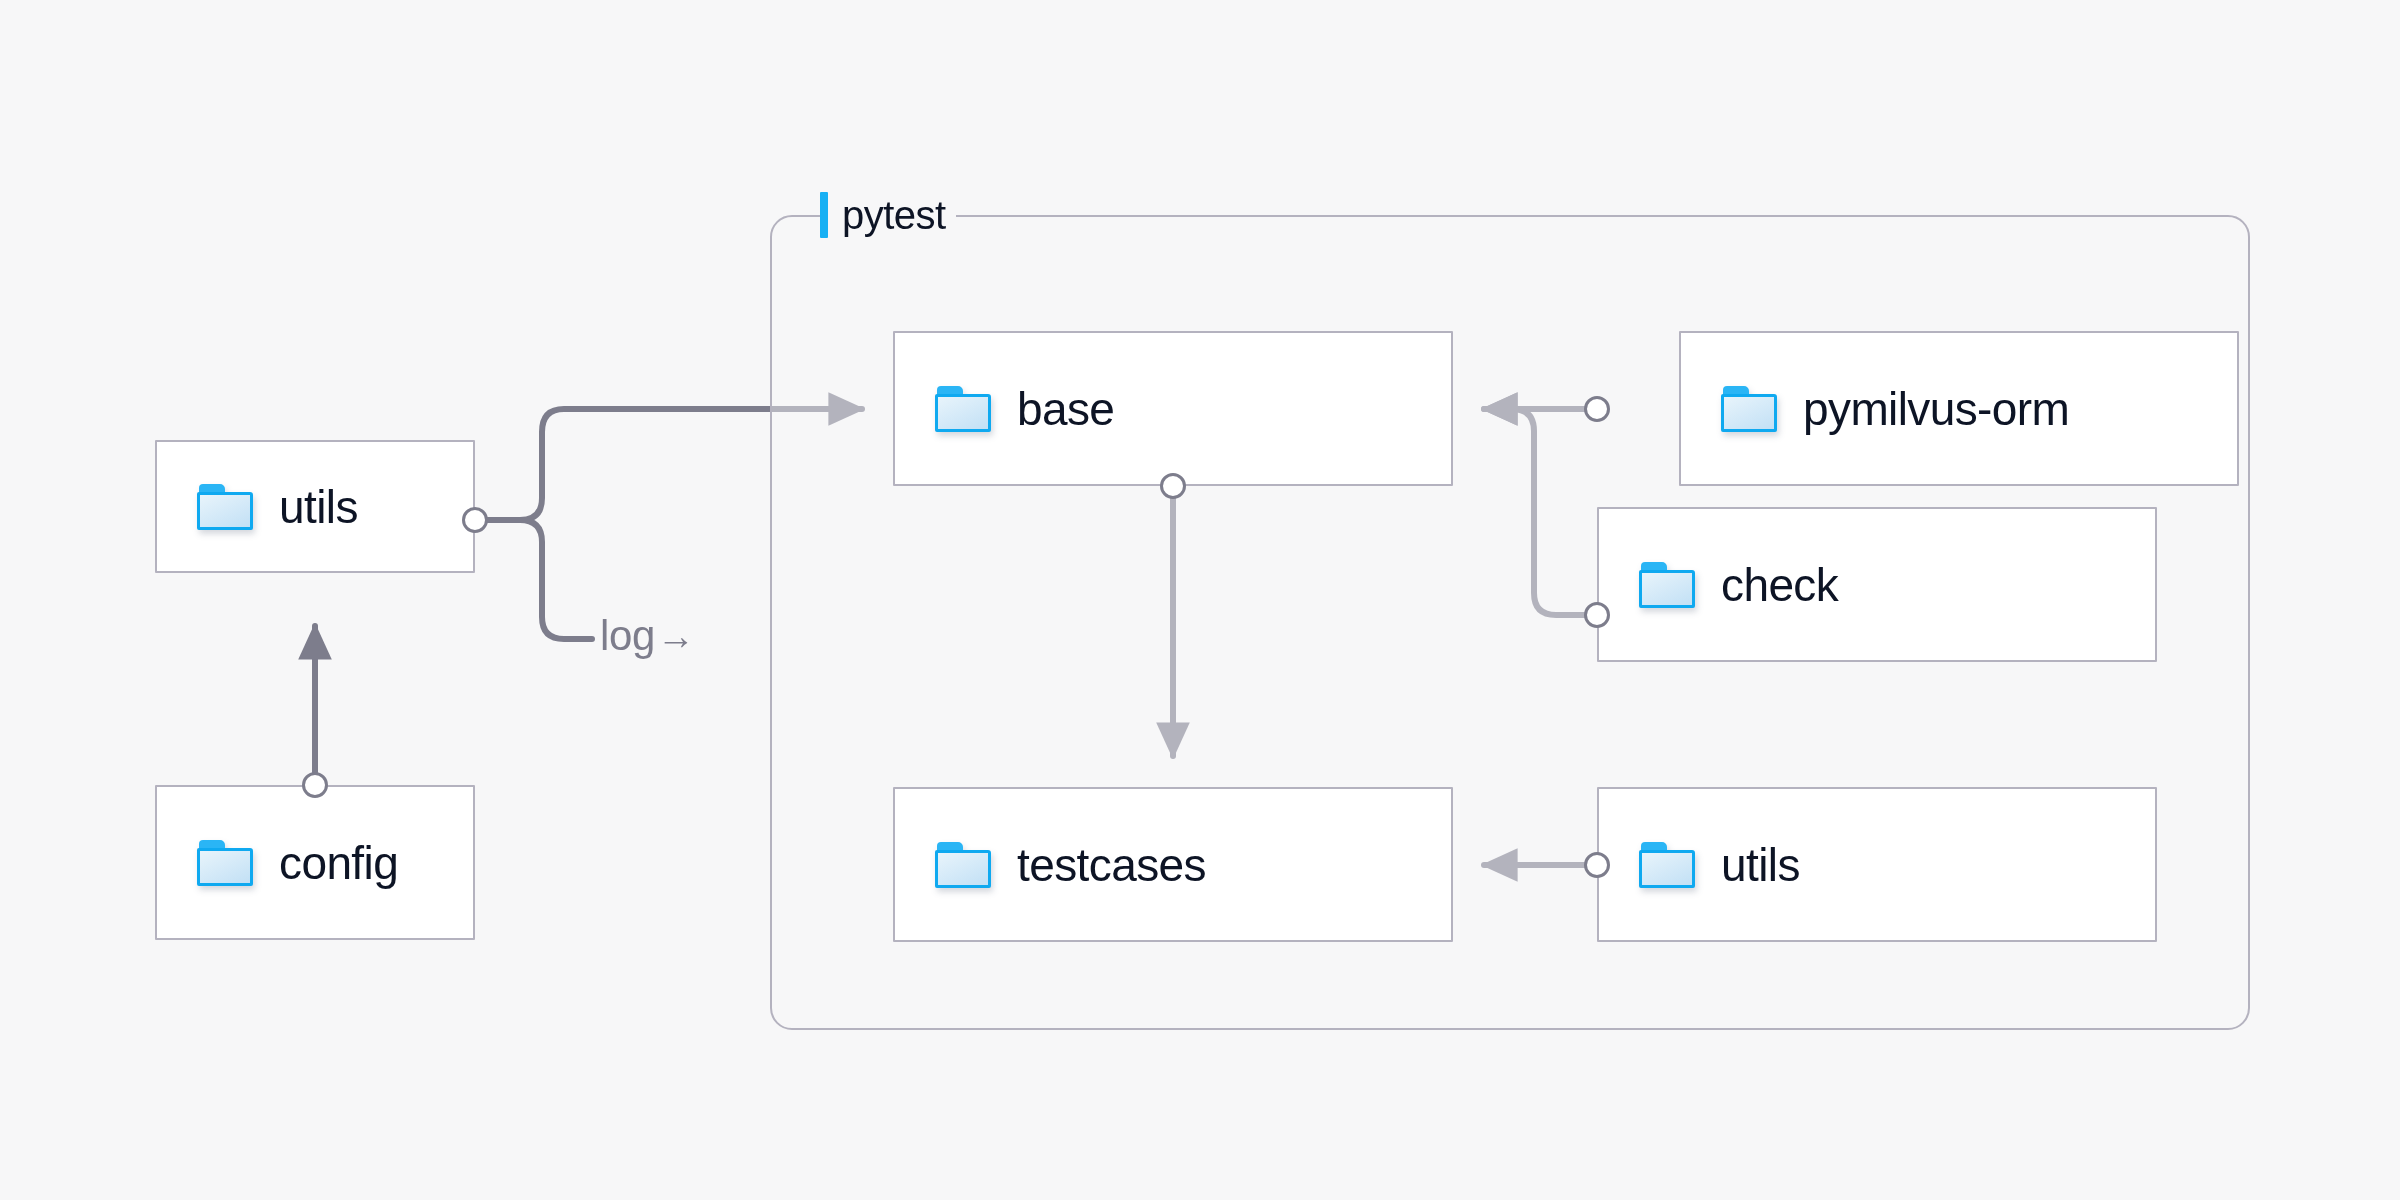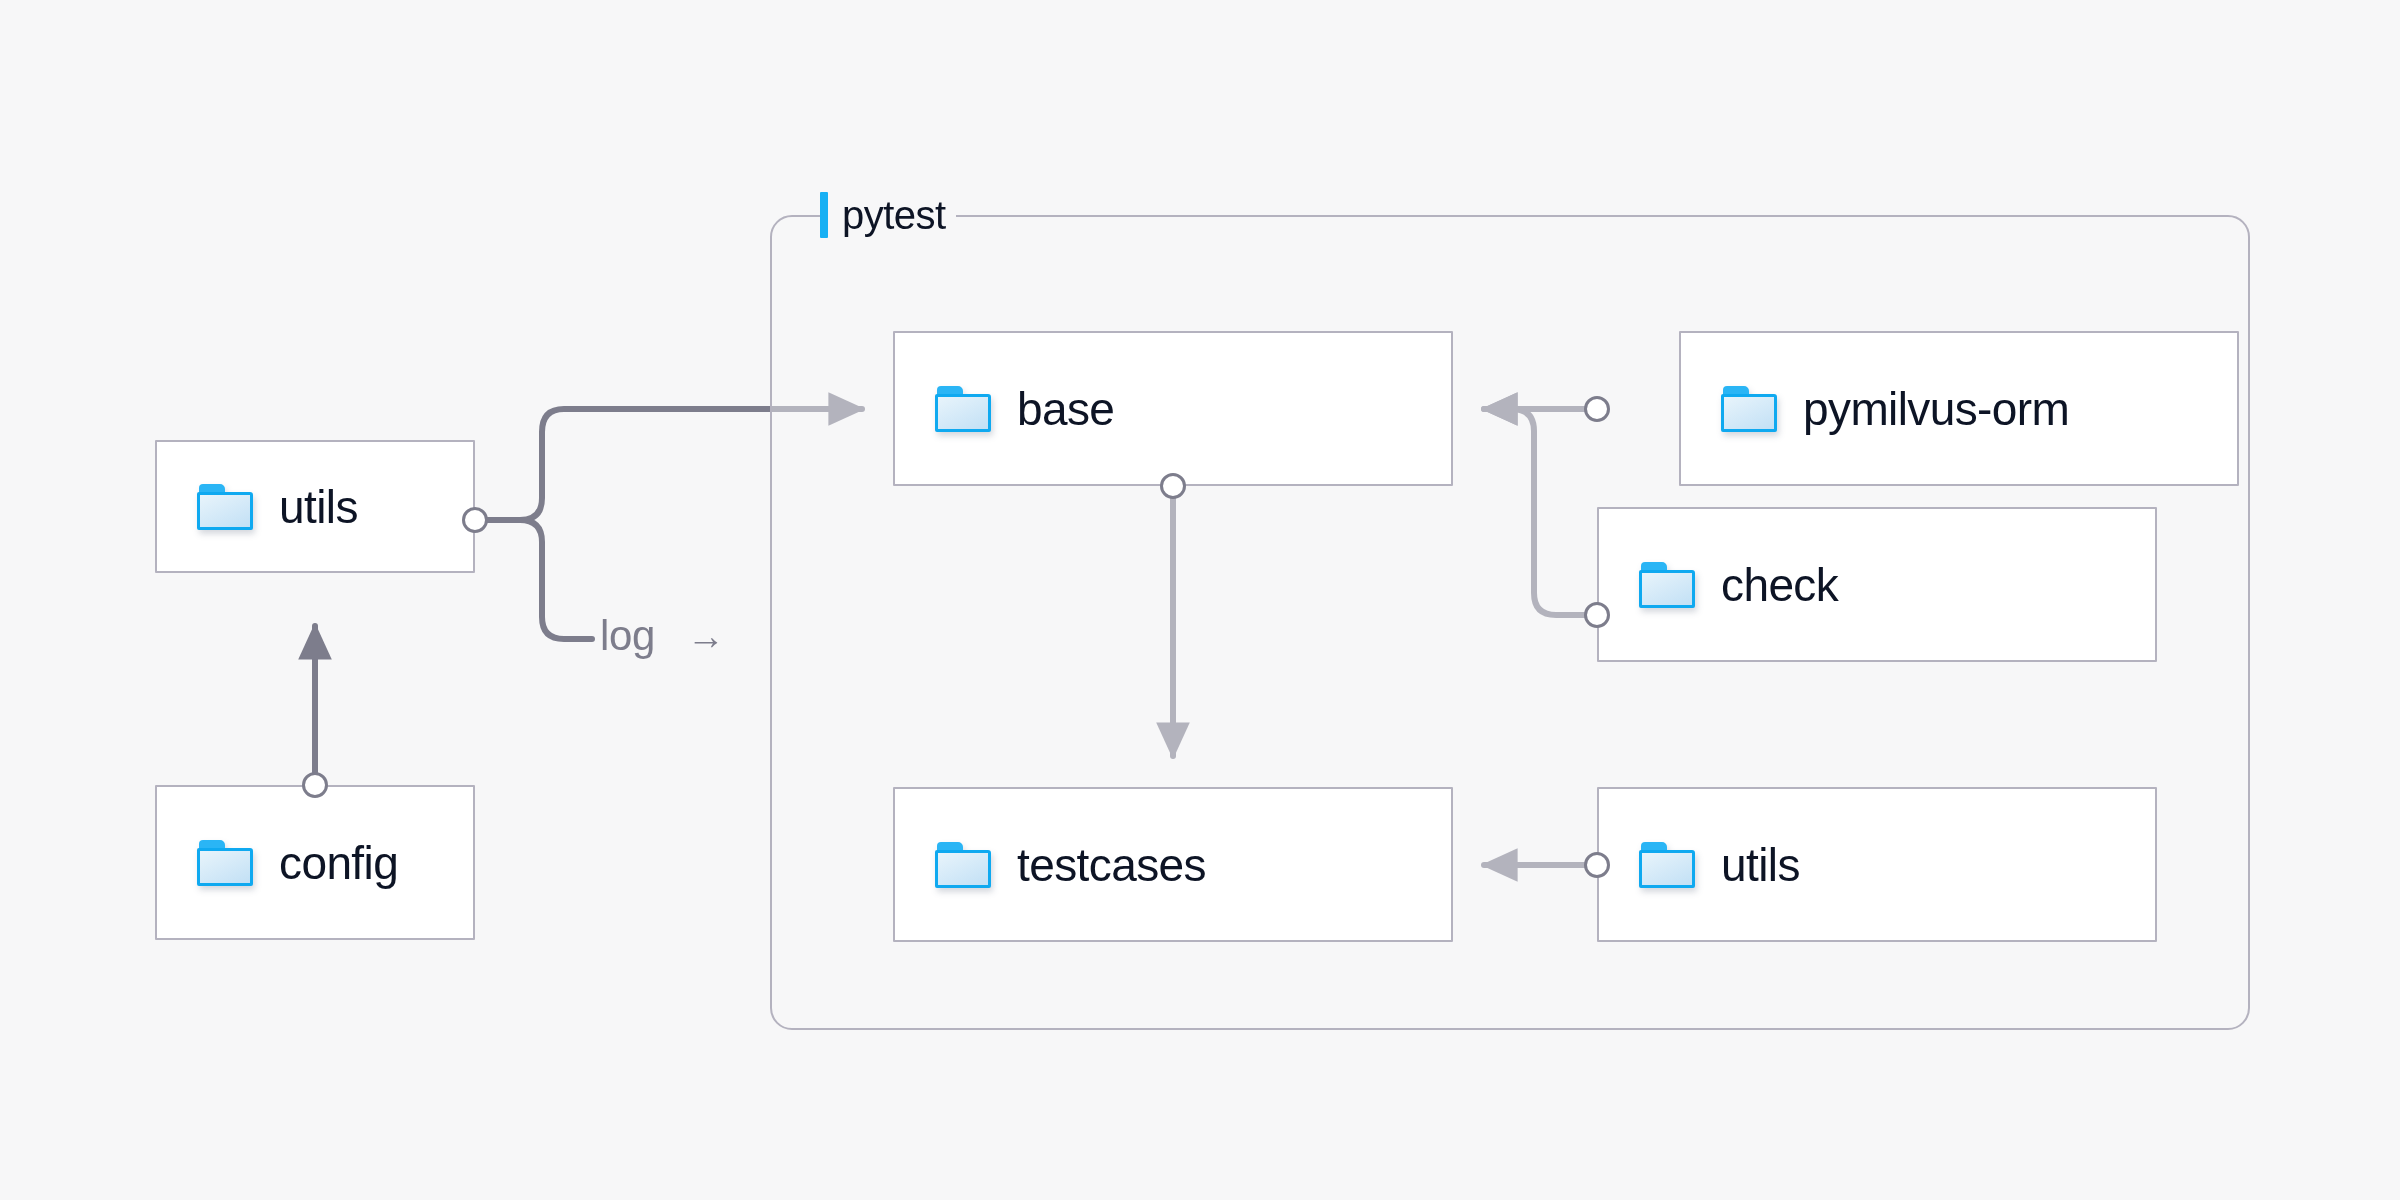--- a/index.html
+++ b/index.html
@@ -116,21 +116,21 @@
     box-sizing: border-box;
     border: 3px solid #7d7d8c;
     border-radius: 50%;
     background: #ffffff;
   }
   
   .edge-label {
     position: absolute;
     display: flex;
     align-items: center;
-    gap: 32px;
+    gap: 2px;
     font-size: 42px;
     color: #7d7d8c;
     letter-spacing: -0.4px;
     line-height: 1;
     white-space: nowrap;
     text-align: center;
   }
   .edge-label .arrow-glyph {
     font-size: 38px;
     line-height: 1;

